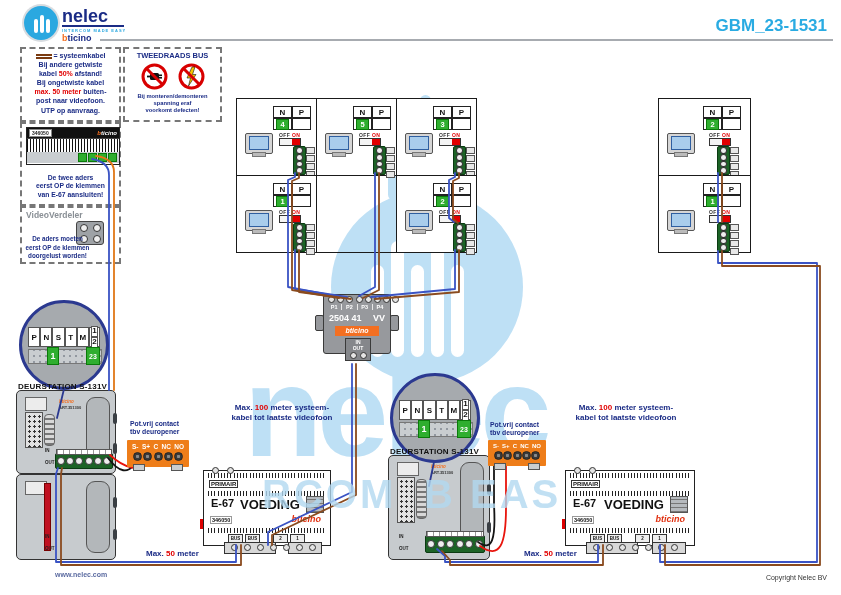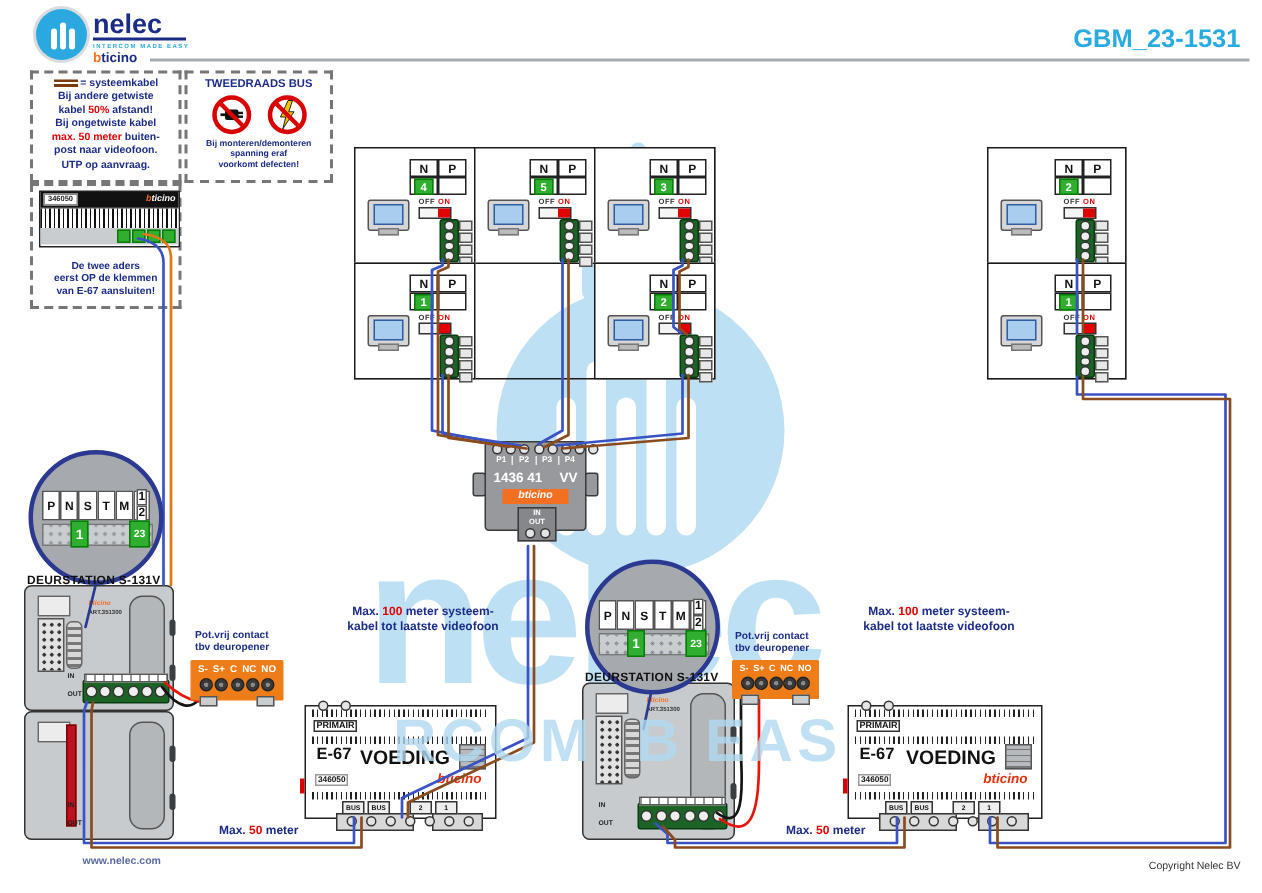--- a/index.html
+++ b/index.html
@@ -243,20 +243,34 @@
           <i class="gchip"></i>
       </div>
     </div>
     <div class="notetxt" style="position:absolute;left:2px;right:2px;bottom:4px;font-size:6.8px">
       <span>De twee aders</span><br>
       <span>eerst OP de klemmen</span><br>
       <span>van E-67 aansluiten!</span>
     </div>
   </div>
 
+  <div class="dashedbox" style="left:20px;top:206px;width:101px;height:58px">
+    <div class="vtitle">VideoVerdeler</div>
+    <div class="vicon">
+        <i></i>
+        <i></i>
+        <i></i>
+        <i></i>
+      </div>
+    <div class="notetxt" style="position:absolute;left:2px;right:28px;bottom:2px;font-size:6.3px">
+      <span>De aders moeten</span><br>
+      <span>eerst OP de klemmen</span><br>
+      <span>doorgelust worden!</span>
+    </div>
+  </div>
 
   <div class="grp" style="left:236px;top:98px;width:241px;height:155px"></div>
 
   <div class="vcell" style="left:236px;top:98px;width:81px;height:78px">
     <div class="monitor">
         <div class="screen"></div>
       </div>
     <div class="np">
       <div>N</div>
       <div>P</div>
@@ -477,21 +491,21 @@
         <i class="scr"></i>
         <i class="scr"></i>
         <i class="scr"></i>
     </div>
     <div class="plabels">
       <span>P1</span>
       <span>P2</span>
       <span>P3</span>
       <span>P4</span>
     </div>
-    <div class="hubmodel">1436 41</div>
+    <div class="hubmodel">2504 41</div>
     <div class="hubvv">VV</div>
     <div class="hubbrand">bticino</div>
     <div class="iotab">
       <div class="t"><span>IN</span><br><span>OUT</span></div>
       <div class="s">
           <i class="scr"></i>
           <i class="scr"></i>
         </div>
     </div>
   </div>

